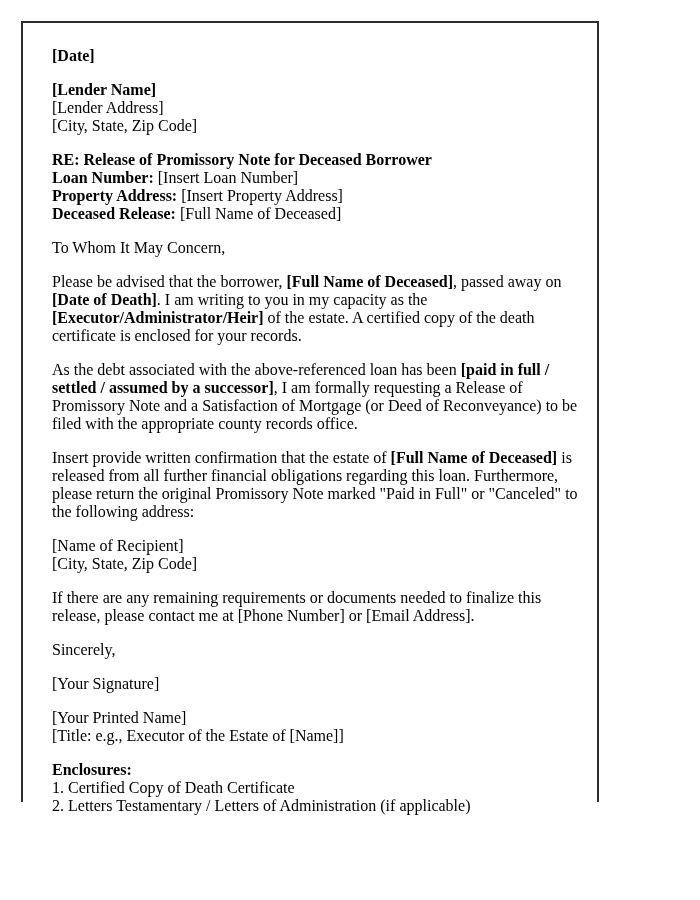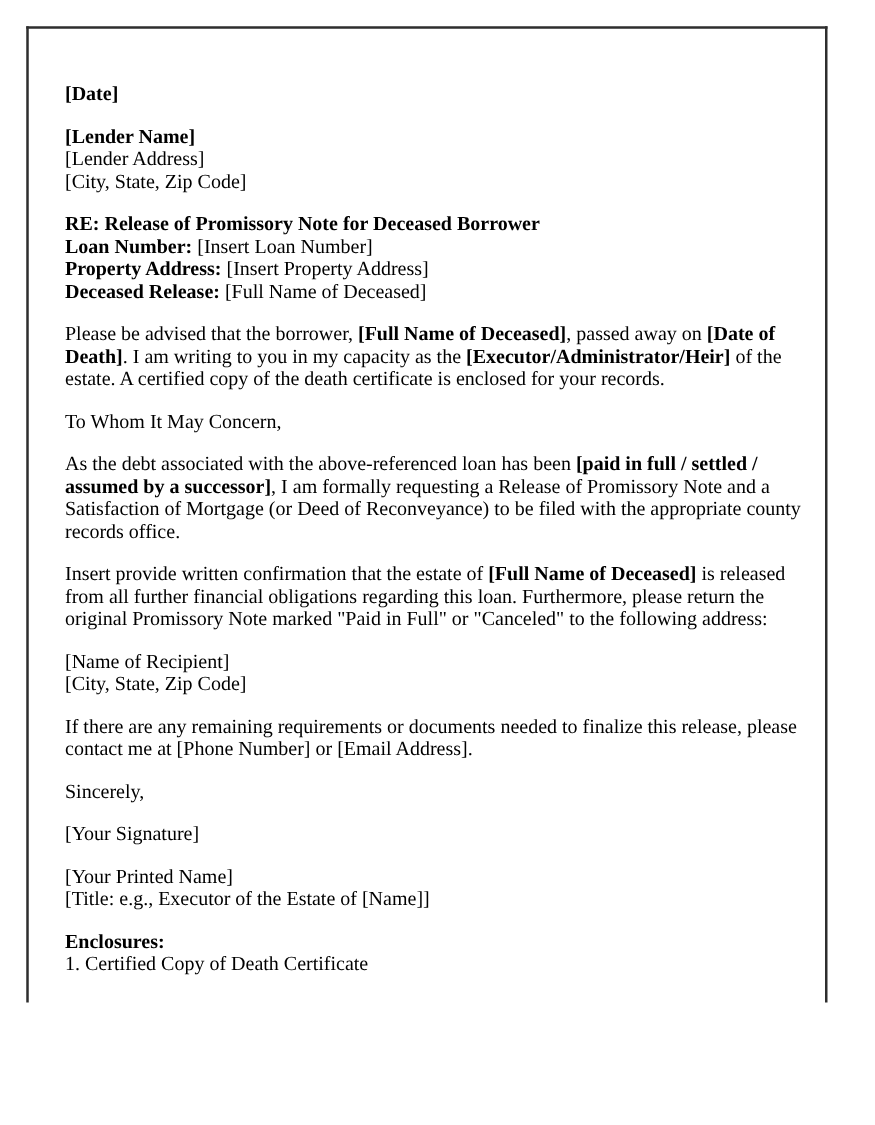--- a/index.html
+++ b/index.html
@@ -14,26 +14,26 @@
     font-family: "Liberation Serif", "DejaVu Serif", serif;
     font-size: 16px;
     line-height: 18px;
     color: var(--text, #000000);
     -webkit-font-smoothing: antialiased;
   }
   .sheet {
     position: absolute;
     left: 21px;
     top: 21px;
-    width: 641px;
+    width: 578px;
     height: 781px;
     box-sizing: border-box;
     border: 2px solid var(--border, #2e2e2e);
     border-bottom: none;
-    padding: 28px 8px 0 29px;
+    padding: 8px 8px 0 29px;
     background: var(--background, #ffffff);
   }
   .block {
     margin: 16px 0;
   }
   .block:first-child {
     margin-top: 16px;
   }
   .line {
     display: block;
@@ -55,25 +55,25 @@
     <span class="line"><span>[City, State, Zip Code]</span></span>
   </p>
 
   <p class="block">
     <span class="line"><b>RE: Release of Promissory Note for Deceased Borrower</b></span>
     <span class="line"><b>Loan Number:</b><span> [Insert Loan Number]</span></span>
     <span class="line"><b>Property Address:</b><span> [Insert Property Address]</span></span>
     <span class="line"><b>Deceased Release:</b><span> [Full Name of Deceased]</span></span>
   </p>
 
-  <p class="block"><span>Please be advised that the borrower, </span><b>[Full Name of Deceased]</b><span>, passed away on </span><b>[Date of Death]</b><span>. I am writing to you in my capacity as the </span><b>[Executor/Administrator/Heir]</b><span> of the estate. A certified copy of the death certificate is enclosed for your records.</span></p>
-
   <p class="block">
     <span class="line"><span>To Whom It May Concern,</span></span>
   </p>
+
+  <p class="block"><span>Please be advised that the borrower, </span><b>[Full Name of Deceased]</b><span>, passed away on </span><b>[Date of Death]</b><span>. I am writing to you in my capacity as the </span><b>[Executor/Administrator/Heir]</b><span> of the estate. A certified copy of the death certificate is enclosed for your records.</span></p>
 
   <p class="block"><span>As the debt associated with the above-referenced loan has been </span><b>[paid in full / settled / assumed by a successor]</b><span>, I am formally requesting a Release of Promissory Note and a Satisfaction of Mortgage (or Deed of Reconveyance) to be filed with the appropriate county records office.</span></p>
 
   <p class="block"><span>Insert provide written confirmation that the estate of </span><b>[Full Name of Deceased]</b><span> is released from all further financial obligations regarding this loan. Furthermore, please return the original Promissory Note marked "Paid in Full" or "Canceled" to the following address:</span></p>
 
   <p class="block">
     <span class="line"><span>[Name of Recipient]</span></span>
     <span class="line"><span>[City, State, Zip Code]</span></span>
   </p>
 
@@ -88,15 +88,16 @@
   </p>
 
   <p class="block">
     <span class="line"><span>[Your Printed Name]</span></span>
     <span class="line"><span>[Title: e.g., Executor of the Estate of [Name]]</span></span>
   </p>
 
   <p class="block">
     <span class="line"><b>Enclosures:</b></span>
     <span class="line"><span>1. Certified Copy of Death Certificate</span></span>
+    <span class="line"><span>2. Letters Testamentary / Letters of Administration (if applicable)</span></span>
   </p>
 
 </div>
 
 </body></html>

